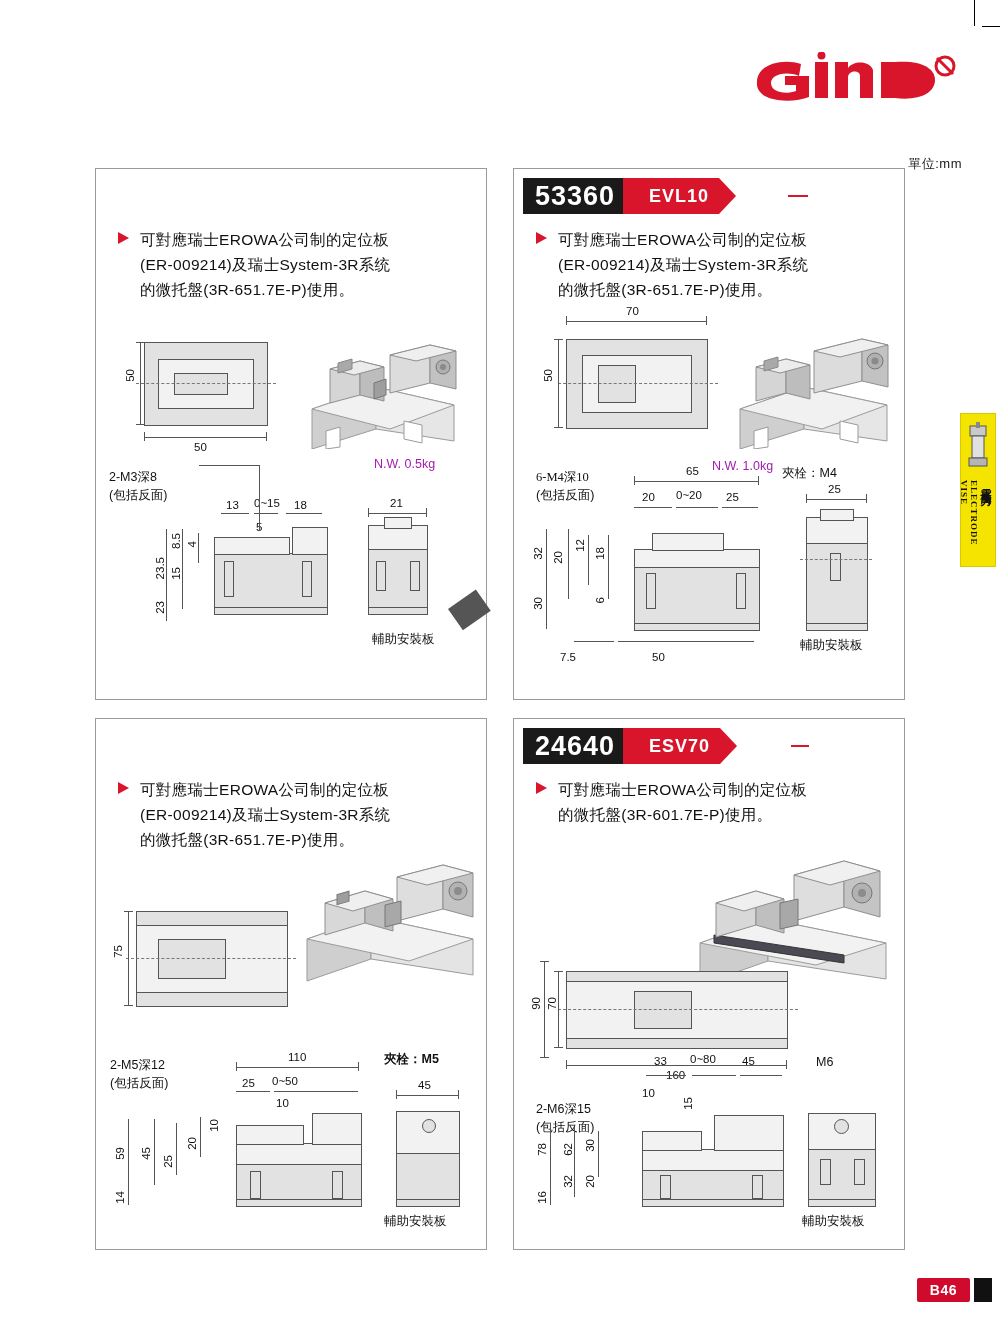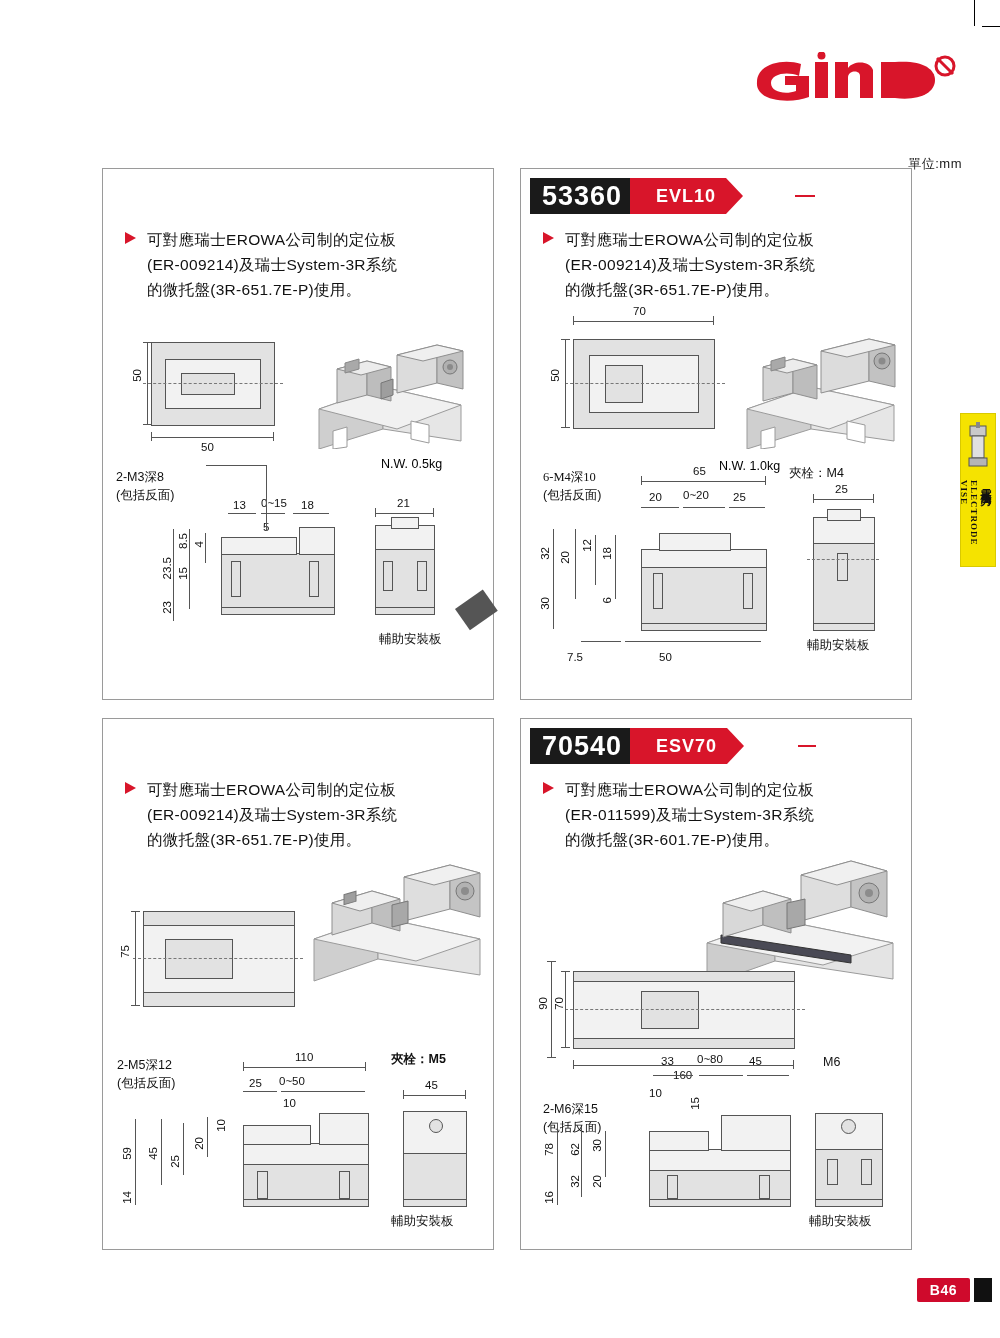--- a/index.html
+++ b/index.html
@@ -1,21 +1,21 @@
 <!DOCTYPE html>
 <html><head>
 <meta charset="utf-8">
 <style>
   html,body{margin:0;padding:0;}
   body{
     width:1000px;height:1338px;position:relative;background:#ffffff;
     font-family:"Liberation Sans","DejaVu Sans",sans-serif;
     color:#1a1a1a;overflow:hidden;
   }
-  .page{position:absolute;inset:0;margin-left:7px;}
+  .page{position:absolute;inset:0;}
 
   
   .crop-v{position:absolute;top:0;width:1px;height:26px;background:#000;}
   .crop-h{position:absolute;width:18px;height:1px;background:#000;}
 
   
   .logo{
     position:absolute;right:36px;top:52px;width:215px;height:52px;
   }
   .logo svg{display:block;}
@@ -103,21 +103,21 @@
   .desc .ln{white-space:nowrap;}       
   .hl{position:absolute;height:1px;background:#555;}
   .vl{position:absolute;width:1px;background:#555;}
   .dash{position:absolute;height:0;border-top:1px dashed #777;}
   .box{position:absolute;border:1px solid #555;background:#e2e2e2;}
   .boxw{position:absolute;border:1px solid #555;background:#f2f2f2;}
   .lbl{position:absolute;font-size:11.5px;color:#111;white-space:nowrap;}
   .lblv{position:absolute;font-size:11.5px;color:#111;white-space:nowrap;
         writing-mode:vertical-rl;transform:rotate(180deg);}
   .lbl-cn{position:absolute;font-size:12.5px;color:#111;white-space:nowrap;}
-  .nw{position:absolute;font-size:12.5px;color:#000000;white-space:nowrap;}
+  .nw{position:absolute;font-size:12.5px;color:#a21caf;white-space:nowrap;}
 
   
   .photo{position:absolute;}
   .photo svg{display:block;}
 </style>
 </head>
 <body>
 
 <div class="page">
 
@@ -452,30 +452,29 @@
       <div class="box" style="left:300px;top:434px;width:62px;height:46px;"></div>
       <div class="box" style="left:300px;top:480px;width:62px;height:6px;"></div>
       <div class="box" style="left:326px;top:400px;width:12px;height:12px;border-radius:50%;"></div>
     </div>
     <div class="lbl-cn" style="left:288px;top:494px;">輔助安裝板</div>
   </div>
 
   <div class="panel p4">
 
     <div class="ribbon" style="width:300px;">
-      <div class="blk">70540</div>
+      <div class="blk">24640</div>
       <div class="red">ESV70</div>
       <div class="tailline" style="left:268px;width:18px;"></div>
     </div>
 
     <div class="desc">
       <span class="bullet"></span>
       <div class="txt">
         <div class="ln">可對應瑞士EROWA公司制的定位板</div>
-        <div class="ln">(ER-011599)及瑞士System-3R系统</div>
         <div class="ln">的微托盤(3R-601.7E-P)使用。</div>
       </div>
     </div>
 
     <div class="photo" style="left:180px;top:124px;">
       <svg width="200" height="150" viewBox="0 0 200 150">
         <polygon points="6,100 74,76 74,118 6,142" fill="#cdcdcd" stroke="#9b9b9b"></polygon>
         <polygon points="74,76 192,100 192,136 74,118" fill="#e4e4e4" stroke="#9b9b9b"></polygon>
         <polygon points="6,100 74,76 192,100 122,122" fill="#f2f2f2" stroke="#9b9b9b"></polygon>
         <polygon points="20,92 150,112 150,120 20,100" fill="#4a4a55" stroke="#333"></polygon>

